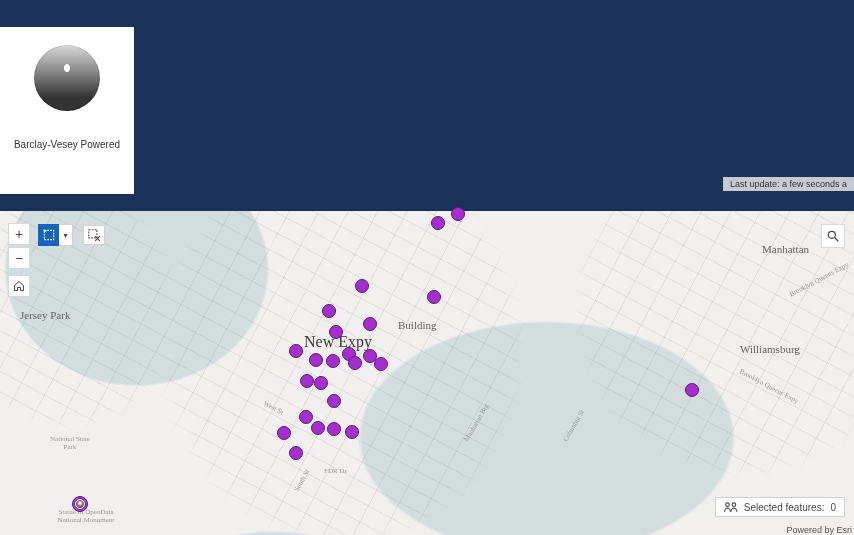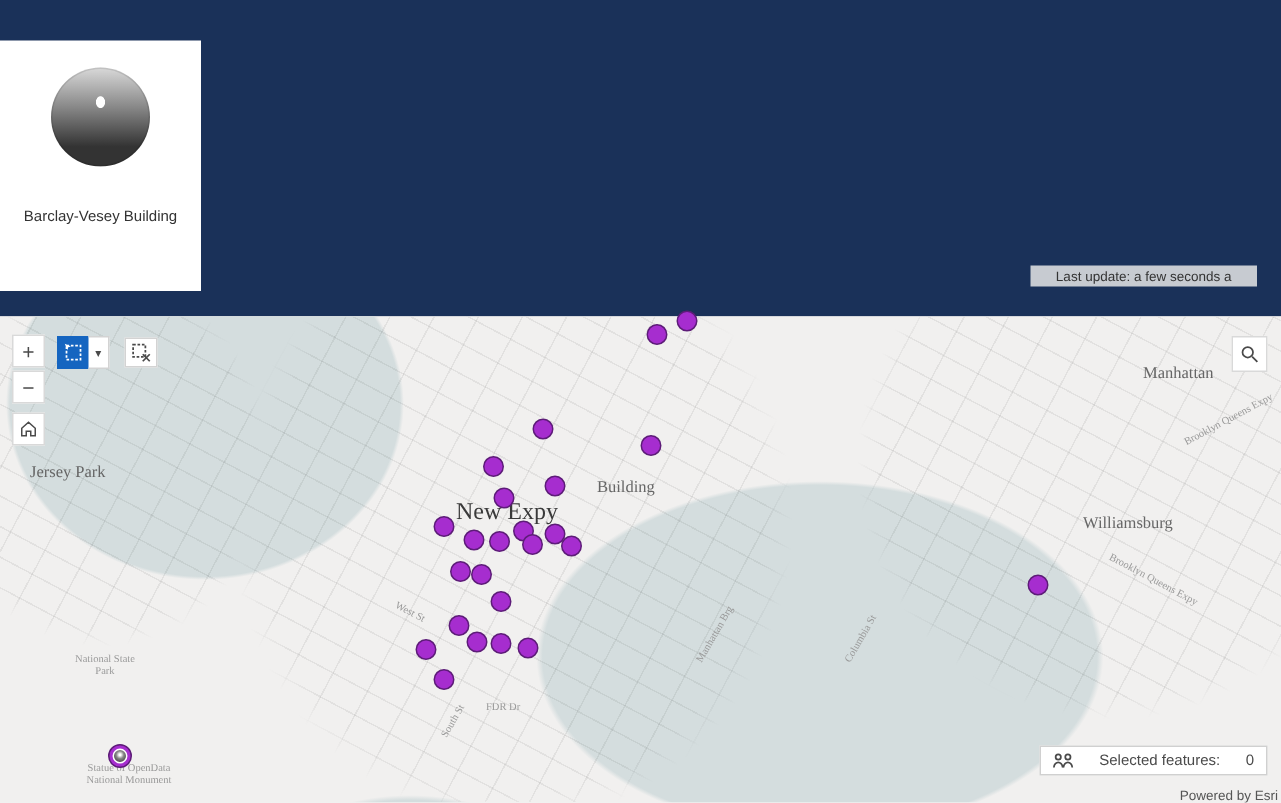--- a/index.html
+++ b/index.html
@@ -38,26 +38,26 @@
     box-shadow: inset 0 0 0 1px rgba(0,0,0,0.1);
   }
   .card-title {
     font-size: 10px;
     color: #333;
     margin-top: 28px;
     line-height: 1.2;
   }
   .last-update {
     position: absolute;
-    right: 16px;
+    right: 0;
     bottom: 20px;
     font-size: 9px;
     color: #333;
     background: rgba(230,230,230,0.85);
-    padding: 2px 17px;
+    padding: 2px 7px;
   }
   .map-wrap {
     position: relative;
     width: 854px;
     height: 324px;
     background: #e8e8e8;
   }
   .tile {
     position: absolute;
     inset: 0;
@@ -139,21 +139,21 @@
   }
 
   .selected-panel {
     position:absolute;
     right:9px; bottom:18px;
     background:#fff;
     border:1px solid #d0d0d0;
     padding:3px 8px;
     font-size:10px;
     color:#4a4a4a;
-    display:flex;align-items:center;gap:17px;
+    display:flex;align-items:center;gap:6px;
   }
 
   .attrib-left {
     position:absolute;
     left:0;
     bottom:0;
     font-size:8px;
     color:#6a6a6a;
     padding:0 2px;
   }
@@ -180,34 +180,34 @@
   }
 
   svg { display:block; }
 </style>
 </head>
 <body>
 
 <div class="header">
   <div class="card">
     <div class="avatar"></div>
-    <div class="card-title">Barclay-Vesey Building</div>
+    <div class="card-title">Barclay-Vesey Powered</div>
   </div>
   <div class="last-update">Last update: a few seconds a</div>
 </div>
 
 <div class="map-wrap">
   <div class="tile"></div>
   <div class="streets"></div>
 
   <div class="map-label" style="left:20px;top:98px">Jersey Park</div>
   <div class="map-label" style="left:762px;top:32px">Manhattan</div>
   <div class="map-label" style="left:398px;top:108px">Building</div>
   <div class="map-label big" style="left:304px;top:122px">New Expy</div>
-  <div class="map-label" style="left:722px;top:132px">Williamsburg</div>
+  <div class="map-label" style="left:740px;top:132px">Williamsburg</div>
   <div class="map-label tiny tilt" style="left:264px;top:188px">West St</div>
   <div class="map-label tiny tiltcc" style="left:296px;top:276px">South St</div>
   <div class="map-label tiny" style="left:324px;top:256px">FDR Dr</div>
   <div class="map-label tiny tiltcc" style="left:466px;top:226px">Manhattan Brg</div>
   <div class="map-label tiny tiltcc" style="left:565px;top:226px">Columbia St</div>
   <div class="map-label tiny tilt" style="left:740px;top:156px">Brooklyn Queens Expy</div>
   <div class="map-label tiny" style="left:48px;top:224px;width:44px;white-space:normal;text-align:center">National State Park</div>
   <div class="map-label tiny" style="left:56px;top:297px;width:60px;white-space:normal;text-align:center">Statue of OpenData National Monument</div>
   <div class="map-label tiny tiltcc2" style="left:790px;top:80px">Brooklyn Queens Expy</div>
 

